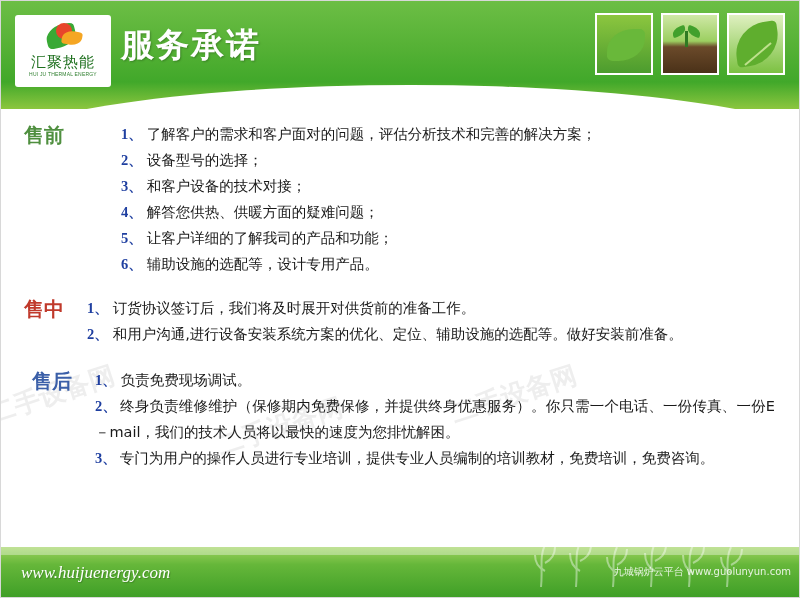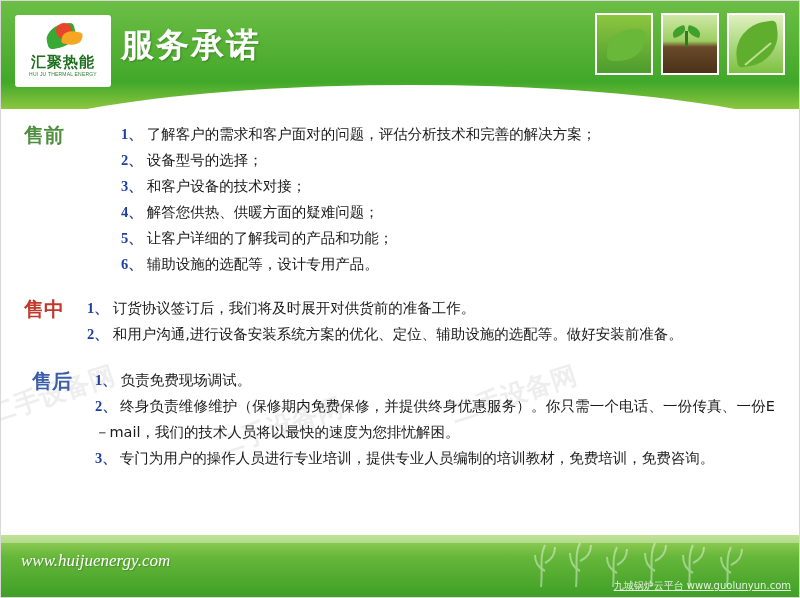--- a/index.html
+++ b/index.html
@@ -92,21 +92,21 @@
     left: 20px;
     top: 12px;
     width: 20px;
     height: 14px;
     background: #f5a623;
     border-radius: 60% 20% 60% 20%;
     transform: rotate(10deg);
   }
   .logo-cn {
     font-size: 15px;
-    font-weight: bold;
+    font-weight: normal;
     color: #1d6f1d;
     letter-spacing: 1px;
     line-height: 16px;
     margin-top: 1px;
   }
   .logo-en {
     font-size: 5px;
     color: #2f7f2f;
     letter-spacing: .2px;
     line-height: 8px;
@@ -277,21 +277,21 @@
   .wm4 { left: 178px; top: 452px; }
   .wm5 { left: 492px; top: 452px; }
   .wm6 { left: 20px;  top: 452px; }
 
   
   .footer {
     position: absolute;
     left: 0;
     bottom: 0;
     width: 800px;
-    height: 62px;
+    height: 50px;
     background: linear-gradient(to bottom, #9fd35d 0%, #66b73a 35%, #3f9f27 100%);
     overflow: hidden;
   }
   .footer-band {
     position: absolute;
     left: 0;
     top: 0;
     width: 800px;
     height: 8px;
     background: #ffffff;
@@ -316,26 +316,25 @@
     font-weight: bold;
     color: #ffffff;
     letter-spacing: 2px;
     font-family: "DejaVu Serif", serif;
     text-shadow: 1px 1px 2px rgba(0,0,0,.25);
     white-space: nowrap;
   }
   .footer-credit {
     position: absolute;
     right: 10px;
-    bottom: 4px;
+    bottom: 18px;
     font-size: 10px;
     color: rgba(255,255,255,.85);
     font-family: "DejaVu Sans", sans-serif;
     white-space: nowrap;
-    text-decoration: underline;
   }
   .grass {
     position: absolute;
     right: 40px;
     bottom: 10px;
     width: 230px;
     height: 46px;
     opacity: .42;
   }
 </style>

